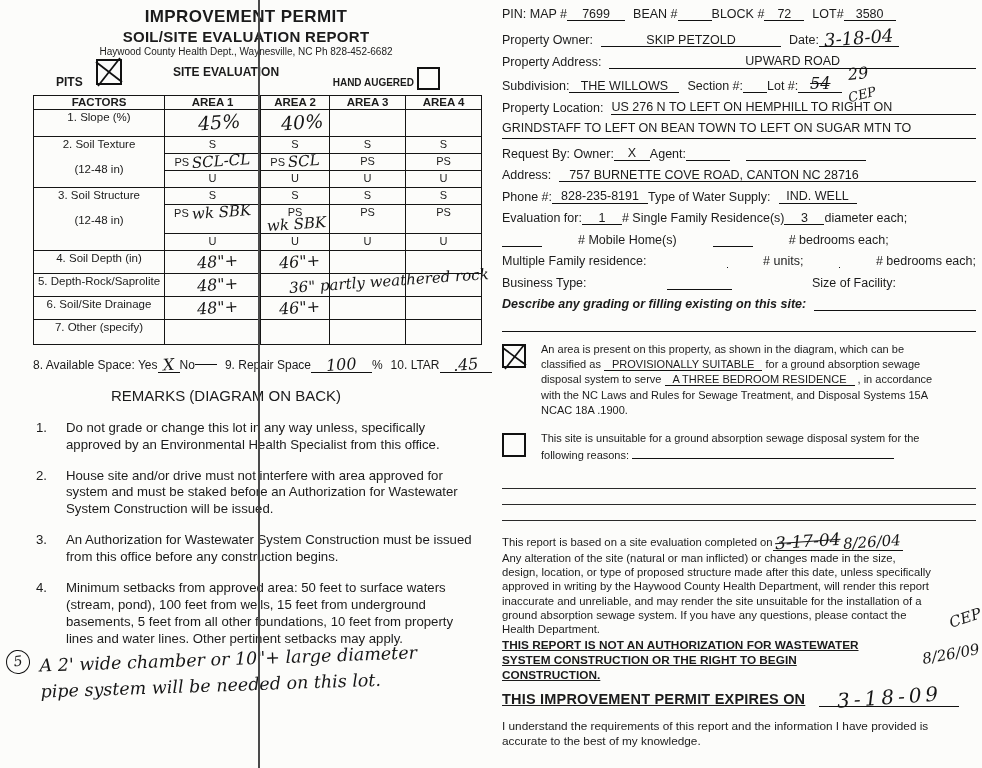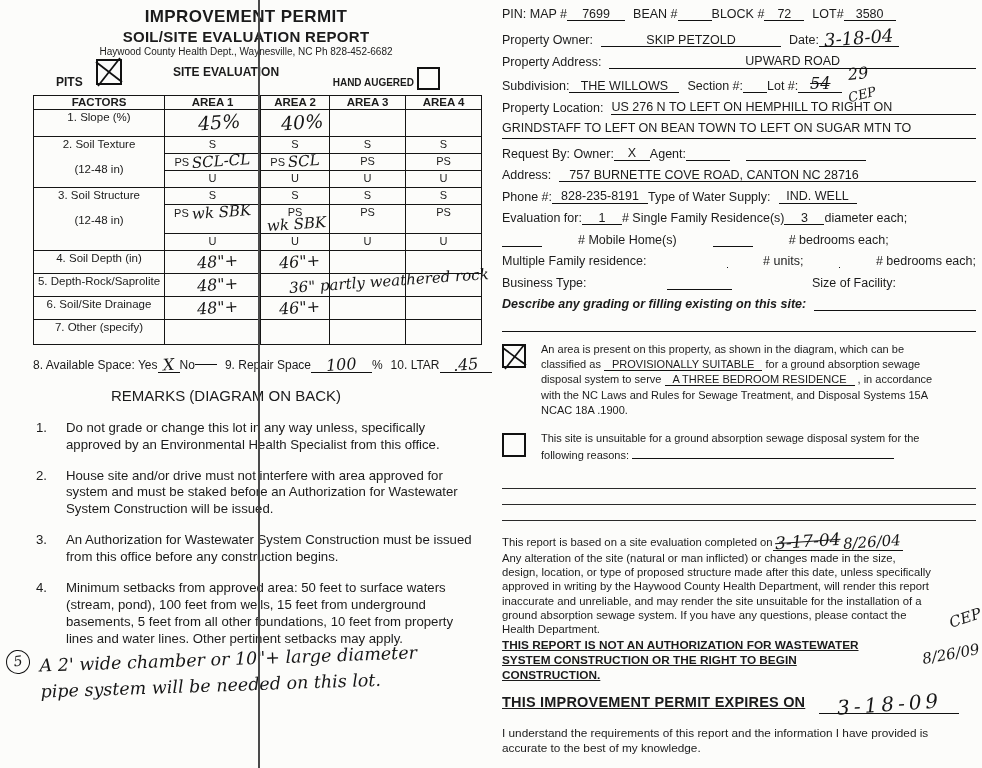--- a/index.html
+++ b/index.html
@@ -89,21 +89,21 @@
 
   .repwrap{position:relative;margin-top:12px;}
   .reppara{font-size:11.3px;line-height:1.27;width:432px;}
   .repline1{display:flex;align-items:center;white-space:nowrap;}
   .b-evdate{width:130px;overflow:visible;}
   .hw-evd1{font-size:17px;margin-bottom:-8px;}
   .hw-evd2{font-size:15px;margin-bottom:-4px;margin-left:2px;white-space:nowrap;}
   .m-cep{position:absolute;right:-6px;top:76px;font-size:15px;transform:rotate(-18deg);}
   .m-d09{position:absolute;right:-4px;top:112px;font-size:15px;transform:rotate(-10deg);white-space:nowrap;}
   .notauth{font-weight:bold;text-decoration:underline;font-size:11.8px;width:392px;line-height:1.3;margin-top:1px;}
-  .expline{display:flex;margin-top:10px;}
+  .expline{display:flex;align-items:flex-end;margin-top:3px;}
   .explab{font-weight:bold;text-decoration:underline;font-size:14.5px;letter-spacing:.2px;}
   .b-exp{width:140px;margin-left:14px;}
   .hw-exp{font-size:20px;margin-bottom:-10px;letter-spacing:4px;}
   .ackpara{font-size:11.8px;line-height:1.3;margin-top:12px;width:470px;}
 </style>
 </head>
 <body>
 
 <div class="page">
   <div class="fold"></div>

